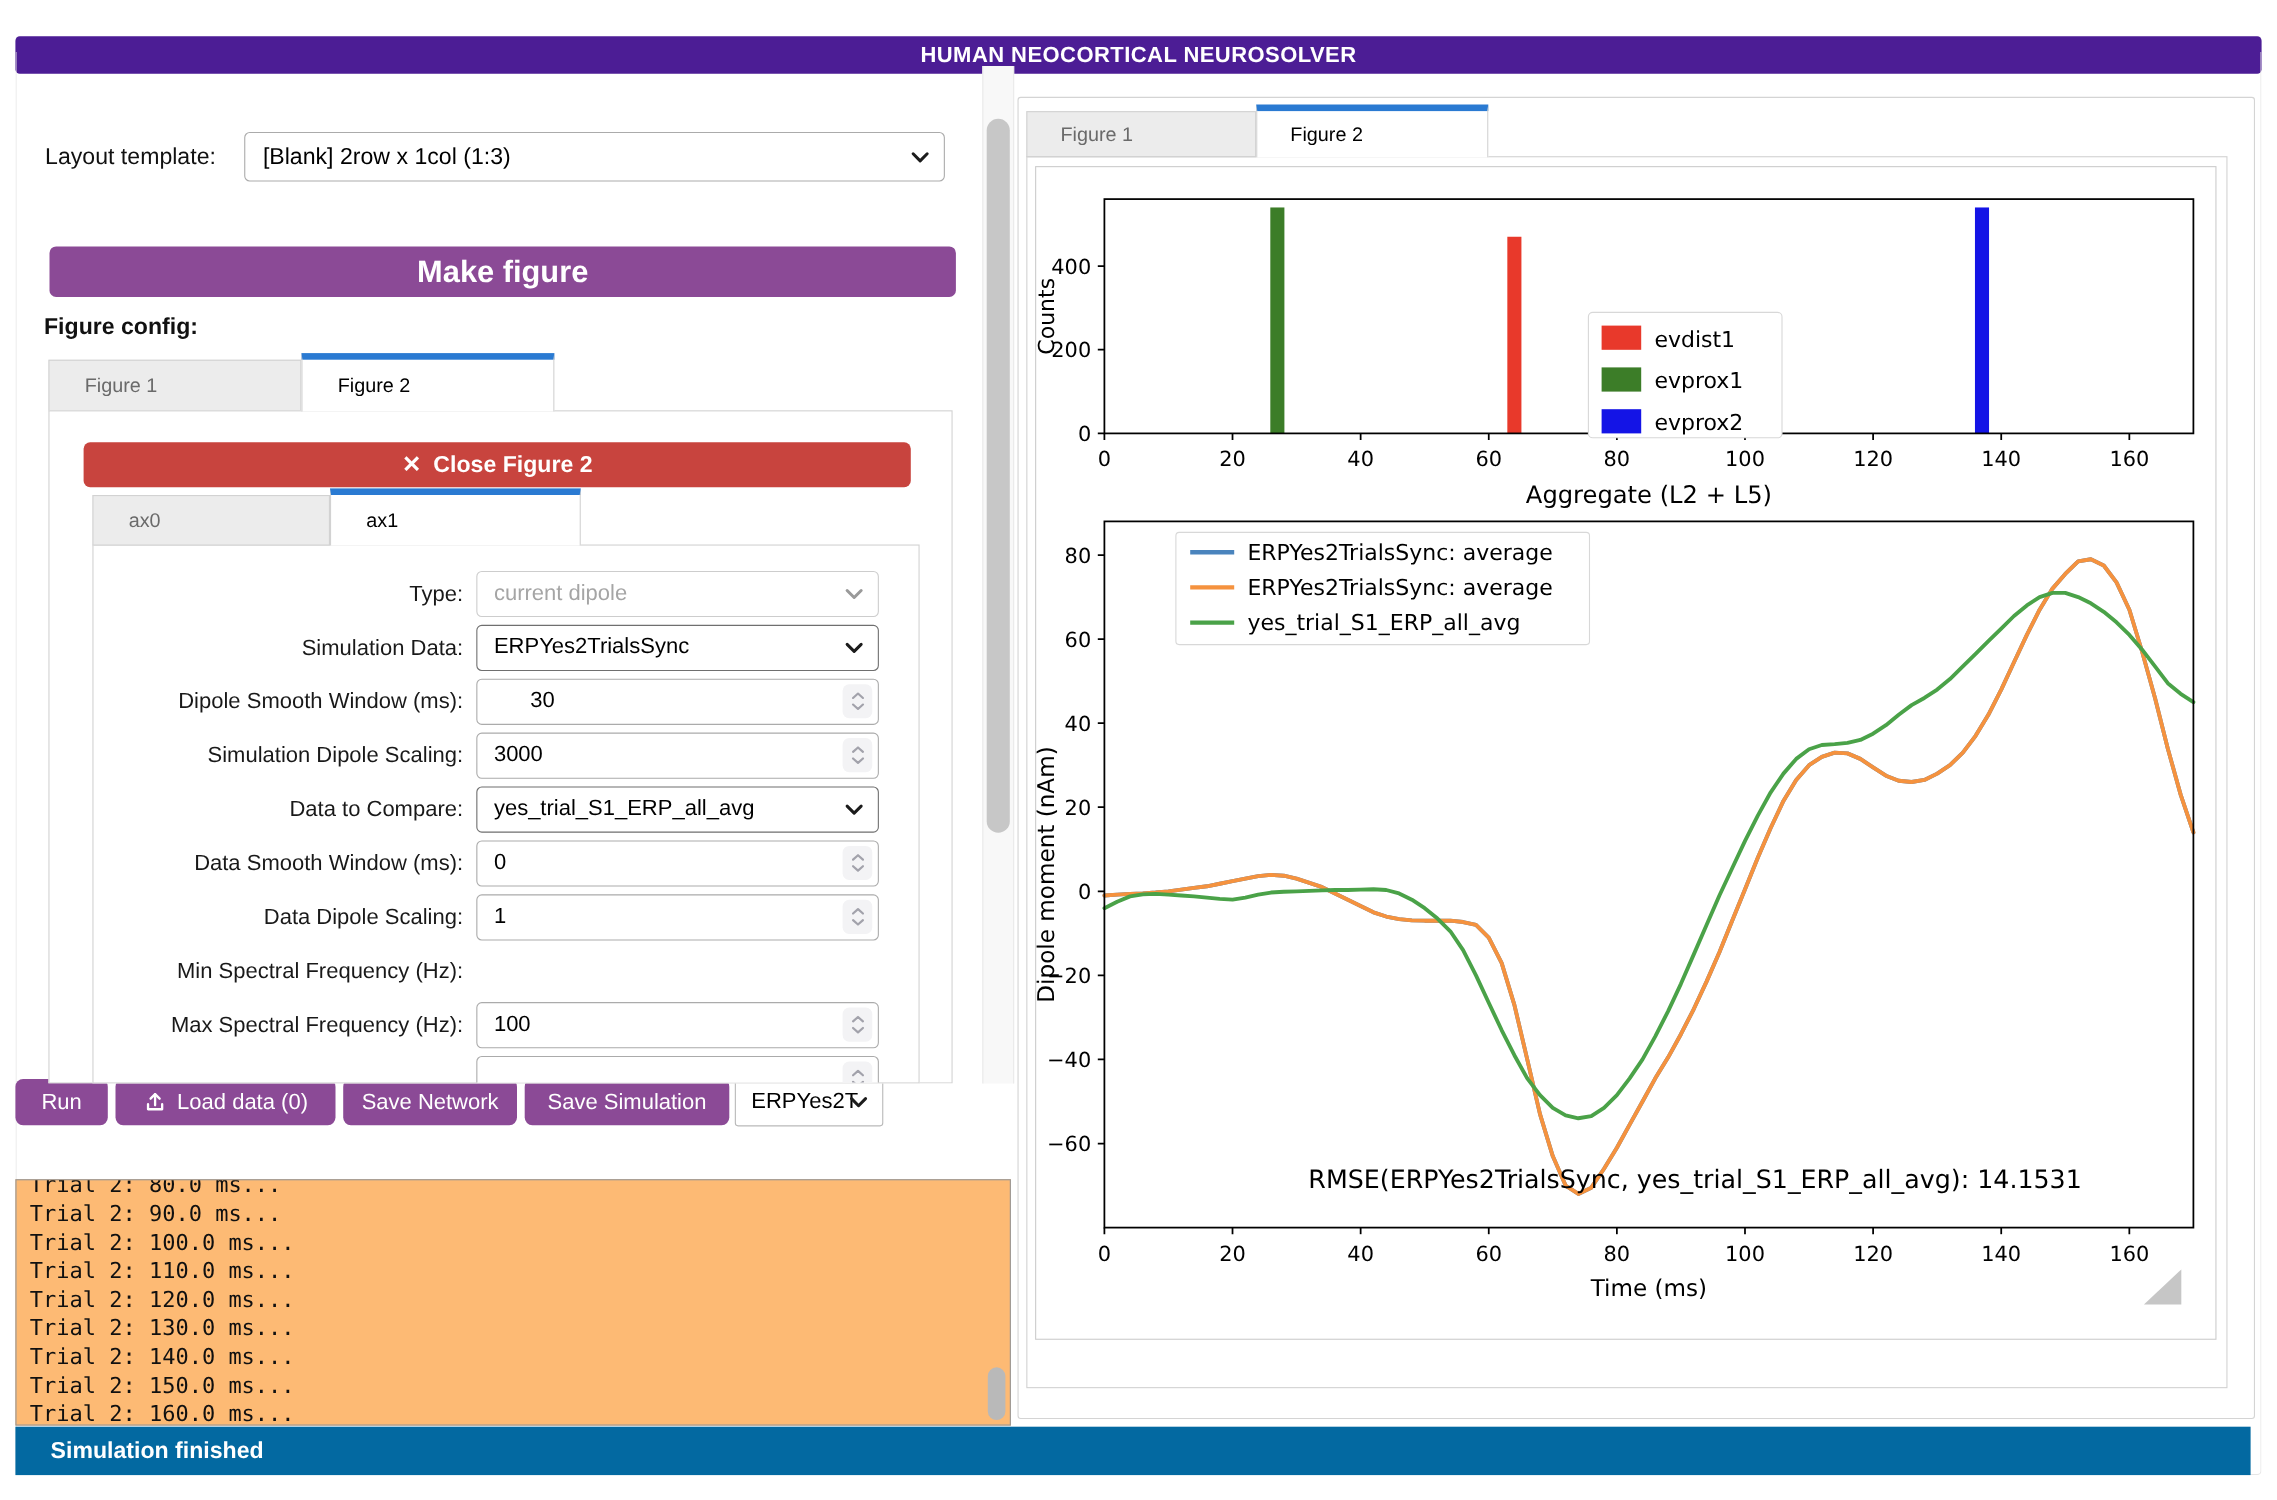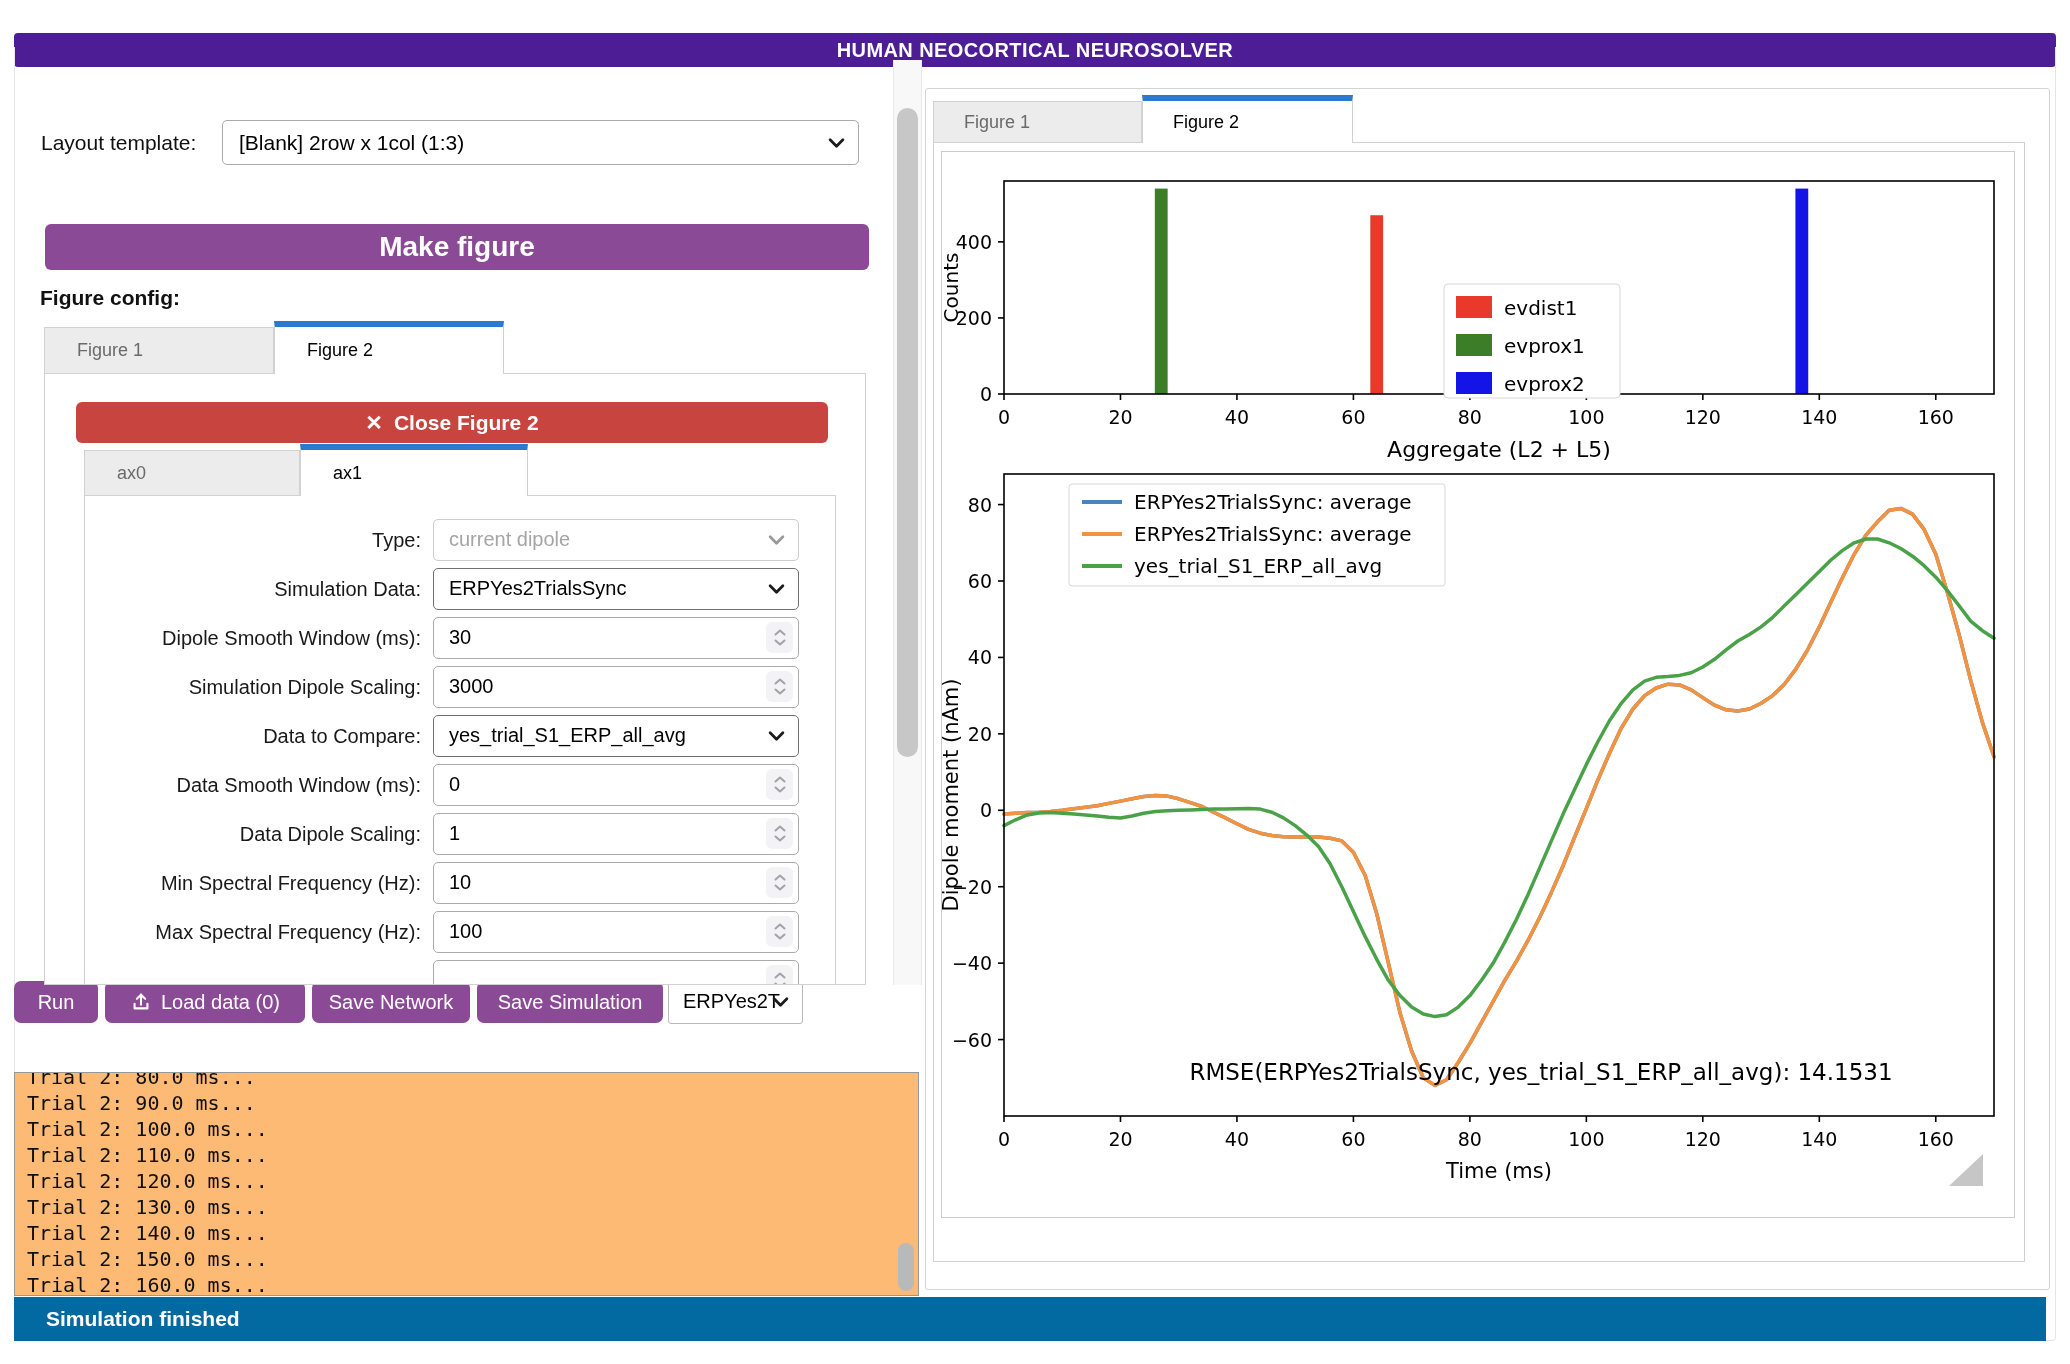--- a/index.html
+++ b/index.html
@@ -118,21 +118,21 @@
           </svg>
         </div>
         <div class="f-label" style="top: 72px;">Simulation Data:</div>
         <div class="f-input sel" style="top: 72px;">
           <span class="sel-text">ERPYes2TrialsSync</span>
           <svg class="chev" viewBox="0 0 16 10">
             <polyline points="2,2 8,8 14,2"></polyline>
           </svg>
         </div>
         <div class="f-label" style="top: 121px;">Dipole Smooth Window (ms):</div>
-        <div class="f-input num" style="top: 121px;">
+        <div class="f-input num" style="top: 121px; padding-left: 33px;">
           <span class="num-text">30</span>
           <span class="spin">
             <svg viewBox="0 0 12 7">
               <polyline points="1.5,5.5 6,1.5 10.5,5.5"></polyline>
             </svg>
             <svg viewBox="0 0 12 7">
               <polyline points="1.5,1.5 6,5.5 10.5,1.5"></polyline>
             </svg>
           </span>
         </div>
@@ -173,31 +173,20 @@
           <span class="spin">
             <svg viewBox="0 0 12 7">
               <polyline points="1.5,5.5 6,1.5 10.5,5.5"></polyline>
             </svg>
             <svg viewBox="0 0 12 7">
               <polyline points="1.5,1.5 6,5.5 10.5,1.5"></polyline>
             </svg>
           </span>
         </div>
         <div class="f-label" style="top: 366px;">Min Spectral Frequency (Hz):</div>
-        <div class="f-input num" style="top: 366px;">
-          <span class="num-text">10</span>
-          <span class="spin">
-            <svg viewBox="0 0 12 7">
-              <polyline points="1.5,5.5 6,1.5 10.5,5.5"></polyline>
-            </svg>
-            <svg viewBox="0 0 12 7">
-              <polyline points="1.5,1.5 6,5.5 10.5,1.5"></polyline>
-            </svg>
-          </span>
-        </div>
         <div class="f-label" style="top: 415px;">Max Spectral Frequency (Hz):</div>
         <div class="f-input num" style="top: 415px;">
           <span class="num-text">100</span>
           <span class="spin">
             <svg viewBox="0 0 12 7">
               <polyline points="1.5,5.5 6,1.5 10.5,5.5"></polyline>
             </svg>
             <svg viewBox="0 0 12 7">
               <polyline points="1.5,1.5 6,5.5 10.5,1.5"></polyline>
             </svg>

